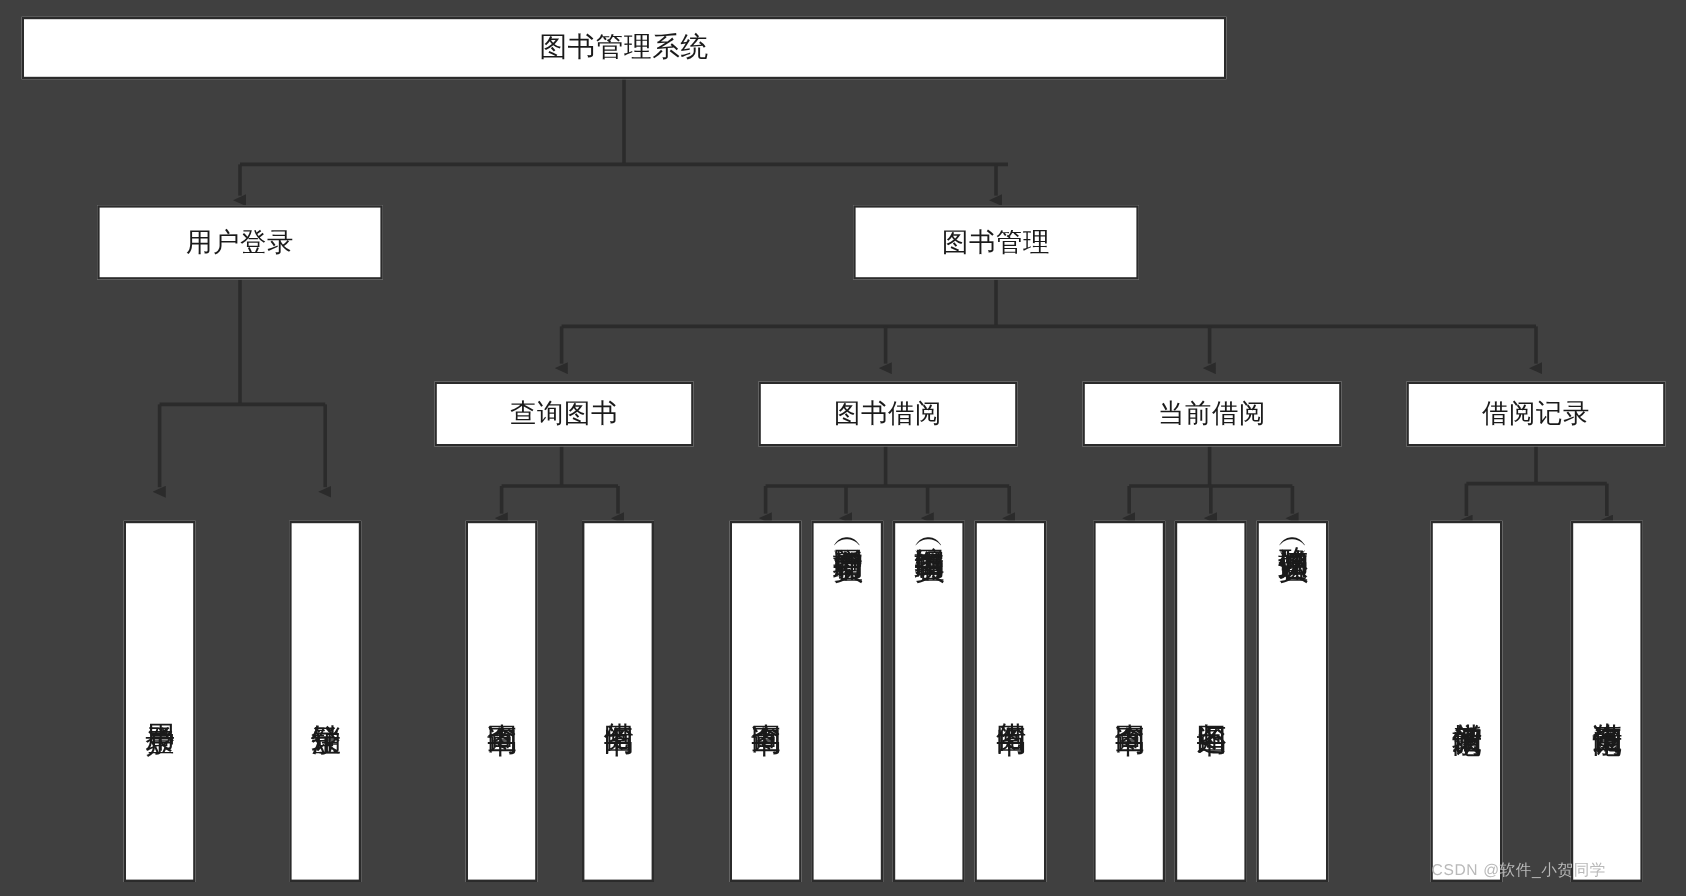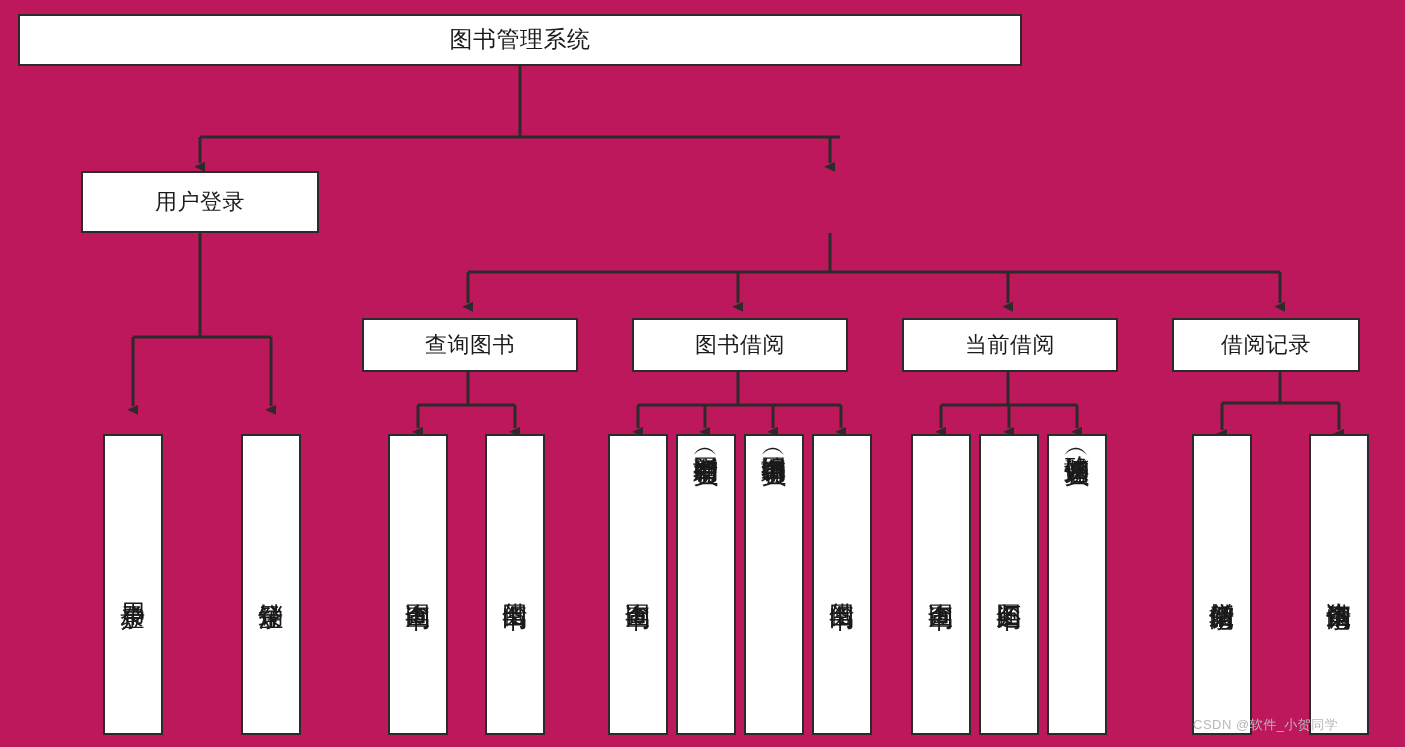--- a/index.html
+++ b/index.html
@@ -8,21 +8,21 @@
     padding: 0;
     background: #ffffff;
   }
   body {
     font-family: "Liberation Sans", "DejaVu Sans", sans-serif;
   }
   #canvas {
     position: relative;
     width: 1405px;
     height: 747px;
-    background: #be185d;
+    background: #404040;
     overflow: hidden;
   }
   svg.edges {
     position: absolute;
     left: 0;
     top: 0;
     width: 1405px;
     height: 747px;
     pointer-events: none;
   }
@@ -130,31 +130,34 @@
     </g>
   </svg>
 
   <div class="node h root" style="left:18px; top:14px; width:1004px; height:52px;">
     <span class="lbl">图书管理系统</span>
   </div>
 
   <div class="node h" style="left:81px; top:171px; width:238px; height:62px;">
     <span class="lbl">用户登录</span>
   </div>
+  <div class="node h" style="left:711px; top:171px; width:238px; height:62px;">
+    <span class="lbl">图书管理</span>
+  </div>
 
   <div class="node h" style="left:362px; top:318px; width:216px; height:54px;">
     <span class="lbl">查询图书</span>
   </div>
   <div class="node h" style="left:632px; top:318px; width:216px; height:54px;">
     <span class="lbl">图书借阅</span>
   </div>
   <div class="node h" style="left:902px; top:318px; width:216px; height:54px;">
     <span class="lbl">当前借阅</span>
   </div>
-  <div class="node h" style="left:1172px; top:318px; width:188px; height:54px;">
+  <div class="node h" style="left:1172px; top:318px; width:216px; height:54px;">
     <span class="lbl">借阅记录</span>
   </div>
 
   <div class="node v center" style="left:103px; top:434px; width:60px; height:301px;">
     <span class="lbl">用户登录</span>
   </div>
   <div class="node v center" style="left:241px; top:434px; width:60px; height:301px;">
     <span class="lbl">注销登录</span>
   </div>
 

